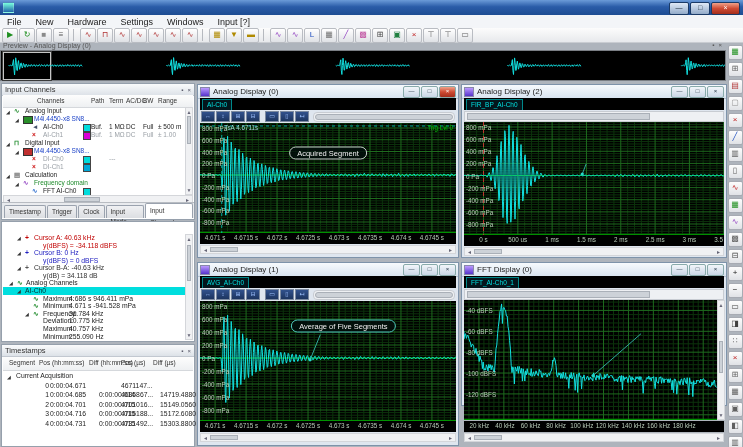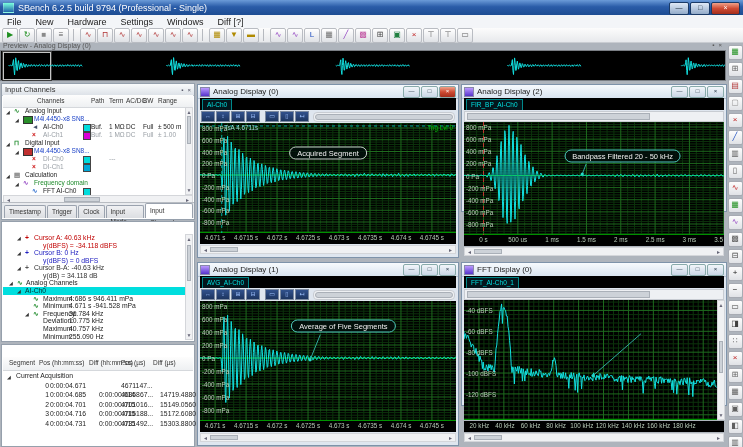--- a/index.html
+++ b/index.html
@@ -90,34 +90,33 @@
   .xtick{position:absolute;top:1px;transform:translateX(-50%);font-size:6.3px;color:#b8cbb8;white-space:nowrap;}
   .anno{position:absolute;transform:translate(-50%,-50%);background:rgba(2,14,12,.86);border:1px solid;
     border-radius:8px;color:#efefef;font-size:7.5px;padding:1px 7px;white-space:nowrap;z-index:5;}
   .plotlbl{position:absolute;font-size:6.3px;z-index:4;white-space:nowrap;}
 </style>
 </head>
 <body>
 
 <div class="titlebar">
   <span class="appicon"></span>
-  <span>SBench 6.2.5 build 9794 (Professional - Single)</span>
   <span class="winbtns">
     <span class="wbtn">—</span>
     <span class="wbtn">□</span>
     <span class="wbtn close">×</span>
   </span>
 </div>
 <div class="menubar" id="menubar">
     <span class="menuitem">File</span>
     <span class="menuitem">New</span>
     <span class="menuitem">Hardware</span>
     <span class="menuitem">Settings</span>
     <span class="menuitem">Windows</span>
-    <span class="menuitem">Diff [?]</span>
+    <span class="menuitem">Input [?]</span>
   </div>
 <div class="toolbar" id="maintoolbar">
     <span class="tbtn" style="color: rgb(31, 143, 31);">▶</span>
     <span class="tbtn" style="color: rgb(31, 143, 31);">↻</span>
     <span class="tbtn" style="color: rgb(138, 138, 138);">■</span>
     <span class="tbtn" style="color: rgb(85, 85, 85);">≡</span>
     <span class="tsep"></span>
     <span class="tbtn" style="color: rgb(176, 48, 48);">∿</span>
     <span class="tbtn" style="color: rgb(176, 48, 48);">⊓</span>
     <span class="tbtn" style="color: rgb(176, 48, 48);">∿</span>
@@ -357,20 +356,27 @@
       </div>
     </div>
   <div class="vscroll" id="info-vscroll" style="right:1px;top:12px;bottom:1px;">
       <i style="top: 1px;">▲</i>
       <i style="bottom: 1px;">▼</i>
       <div class="vthumb" style="top: 10px; height: 34px;"></div>
     </div>
 </div>
 
 <div class="panel" id="p-ts" style="left:1px;top:344px;width:194px;height:103px;">
+  <div class="phdr">
+    <span>Timestamps</span>
+    <span class="hicons">
+      <span>▪</span>
+      <span>×</span>
+    </span>
+  </div>
   <div class="colhdr" id="ts-cols" style="top:12px;height:13px;">
       <span style="left: 6px;">Segment</span>
       <span style="left: 36px;">Pos (hh:mm:ss)</span>
       <span style="left: 86px;">Diff (hh:mm:ss)</span>
       <span style="left: 118px;">Pos (µs)</span>
       <span style="left: 150px;">Diff (µs)</span>
     </div>
   <div class="tsrows" id="ts-rows">
       <div class="tsrow">
         <span class="exp" style="left: 4px; top: 2px;">◢</span>
@@ -704,21 +710,21 @@
       <div class="xtick" style="left: 78.5%;">4.674 s</div>
       <div class="xtick" style="left: 90.6%;">4.6745 s</div>
     </div>
   <div class="hscrollp hs-b" id="hs1" style="left:2px;right:2px;top:170px;">
       <span class="harrow" style="left: 2px;">◄</span>
       <span class="harrow" style="right: 2px;">►</span>
       <div class="hthumb" style="left: 9px; width: 26px;"></div>
     </div>
 </div>
 
-<div class="mdiwin" id="w2" style="left:461px;top:84px;width:266px;height:128px;">
+<div class="mdiwin" id="w2" style="left:461px;top:84px;width:266px;height:174px;">
   <div class="mdittl">
     <span class="mdico"></span>
     <span>Analog Display (2)</span>
     <span class="mdbtns">
       <span class="mbtn">—</span>
       <span class="mbtn">□</span>
       <span class="mbtn">×</span>
     </span>
   </div>
   <div class="tabstrip" style="top:13px;">
@@ -814,21 +820,20 @@
         <line x1="0" y1="77.74999999999996" x2="260" y2="77.74999999999996" stroke="#1e6b1e" stroke-width="1"></line>
         <line x1="0" y1="89.87499999999994" x2="260" y2="89.87499999999994" stroke="#1e6b1e" stroke-width="1"></line>
         <line x1="0" y1="101.99999999999993" x2="260" y2="101.99999999999993" stroke="#1e6b1e" stroke-width="1"></line>
         <line x1="0" y1="53.5" x2="260" y2="53.5" stroke="#00b300" stroke-width="1"></line>
         <line x1="0" y1="112.4" x2="260" y2="112.4" stroke="#00a000" stroke-width="1"></line>
         <path d="M0 53.5 L0.0 53.5 L0.6 53.3 L1.2 53.2 L1.8 53.4 L2.4 53.7 L3.0 53.9 L3.6 53.7 L4.2 53.4 L4.8 53.3 L5.4 53.2 L6.0 53.5 L6.6 53.7 L7.2 53.8 L7.8 53.6 L8.4 53.3 L9.0 53.2 L9.6 53.2 L10.2 53.6 L10.8 53.9 L11.4 53.8 L12.0 53.5 L12.6 53.3 L13.2 53.2 L13.8 53.4 L14.4 53.8 L15.0 53.9 L15.6 53.7 L16.2 53.4 L16.8 53.1 L17.4 53.1 L18.0 53.5 L18.6 53.6 L19.2 53.8 L19.8 53.6 L20.4 53.4 L21.0 53.2 L21.6 53.3 L22.2 53.9 L22.8 54.8 L23.4 54.9 L24.0 53.5 L24.6 51.5 L25.2 50.6 L25.8 52.4 L26.4 56.0 L27.0 58.6 L27.6 57.0 L28.2 51.3 L28.8 45.7 L29.4 45.9 L30.0 53.5 L30.6 63.5 L31.2 66.8 L31.8 58.4 L32.4 43.1 L33.0 33.7 L33.6 40.6 L34.2 60.9 L34.8 78.6 L35.4 76.8 L36.0 53.6 L36.6 26.5 L37.2 19.5 L37.8 41.7 L38.4 77.0 L39.0 95.6 L39.6 79.4 L40.2 39.5 L40.8 8.7 L41.4 14.3 L42.0 53.4 L42.6 93.9 L43.2 101.4 L43.8 69.2 L44.4 24.0 L45.0 3.3 L45.6 24.1 L46.2 68.7 L46.8 100.2 L47.4 92.9 L48.0 53.6 L48.6 15.4 L49.2 9.3 L49.8 39.3 L50.4 79.6 L51.0 97.1 L51.6 78.6 L52.2 40.8 L52.8 15.3 L53.4 21.9 L54.0 53.4 L54.6 82.9 L55.2 86.9 L55.8 64.0 L56.4 34.5 L57.0 22.5 L57.6 36.0 L58.2 62.2 L58.8 79.1 L59.4 74.3 L60.0 53.6 L60.6 34.9 L61.2 32.8 L61.8 47.1 L62.4 64.8 L63.0 71.7 L63.6 63.6 L64.2 48.6 L64.8 39.4 L65.4 42.2 L66.0 53.5 L66.6 63.2 L67.2 64.1 L67.8 56.7 L68.4 48.0 L69.0 44.8 L69.6 48.8 L70.2 55.8 L70.8 59.9 L71.4 58.5 L72.0 53.5 L72.6 49.4 L73.2 49.1 L73.8 52.2 L74.4 55.7 L75.0 56.9 L75.6 55.3 L76.2 52.6 L76.8 51.1 L77.4 51.7 L78.0 53.5 L78.6 54.9 L79.2 55.0 L79.8 53.9 L80.4 52.8 L81.0 52.4 L81.6 52.9 L82.2 53.8 L82.8 54.2 L83.4 54.0 L84.0 53.5 L84.6 53.1 L85.2 53.1 L85.8 53.4 L86.4 53.8 L87.0 54.1 L87.6 53.7 L88.2 53.4 L88.8 53.1 L89.4 53.2 L90.0 53.5 L90.6 53.9 L91.2 53.8 L91.8 53.6 L92.4 53.2 L93.0 53.1 L93.6 53.2 L94.2 53.6 L94.8 53.7 L95.4 53.7 L96.0 53.5 L96.6 53.1 L97.2 53.2 L97.8 53.4 L98.4 53.7 L99.0 53.8 L99.6 53.7 L100.2 53.4 L100.8 53.0 L101.4 53.3 L102.0 53.5 L102.6 53.9 L103.2 53.7 L103.8 53.7 L104.4 53.2 L105.0 53.2 L105.6 53.4 L106.2 53.6 L106.8 53.9 L107.4 53.7 L108.0 53.5 L108.6 53.2 L109.2 53.0 L109.8 53.3 L110.4 53.6 L111.0 53.8 L111.6 53.7 L112.2 53.4 L112.8 53.2 L113.4 53.0 L114.0 53.5 L114.6 53.8 L115.2 54.0 L115.8 53.6 L116.4 53.2 L117.0 53.1 L117.6 53.2 L118.2 53.6 L118.8 54.0 L119.4 53.7 L120.0 53.5 L120.6 53.3 L121.2 53.0 L121.8 53.4 L122.4 53.8 L123.0 53.9 L123.6 53.8 L124.2 53.4 L124.8 53.2 L125.4 53.2 L126.0 53.5 L126.6 53.8 L127.2 53.9 L127.8 53.7 L128.4 53.4 L129.0 53.3 L129.6 53.3 L130.2 53.6 L130.8 54.0 L131.4 53.7 L132.0 53.5 L132.6 53.1 L133.2 53.0 L133.8 53.4 L134.4 53.8 L135.0 54.0 L135.6 53.6 L136.2 53.4 L136.8 53.2 L137.4 53.1 L138.0 53.5 L138.6 53.7 L139.2 53.7 L139.8 53.6 L140.4 53.2 L141.0 52.9 L141.6 53.2 L142.2 53.6 L142.8 54.0 L143.4 53.9 L144.0 53.5 L144.6 53.2 L145.2 53.1 L145.8 53.4 L146.4 53.8 L147.0 53.7 L147.6 53.8 L148.2 53.4 L148.8 52.9 L149.4 53.1 L150.0 53.5 L150.6 54.0 L151.2 54.7 L151.8 53.8 L152.4 53.0 L153.0 52.5 L153.6 52.7 L154.2 53.8 L154.8 54.3 L155.4 53.9 L156.0 53.5 L156.6 52.4 L157.2 52.6 L157.8 53.2 L158.4 54.3 L159.0 54.7 L159.6 54.3 L160.2 53.1 L160.8 52.7 L161.4 52.8 L162.0 53.5 L162.6 53.8 L163.2 54.2 L163.8 53.8 L164.4 53.2 L165.0 52.9 L165.6 53.2 L166.2 53.9 L166.8 54.0 L167.4 54.1 L168.0 53.5 L168.6 52.4 L169.2 52.8 L169.8 53.0 L170.4 54.4 L171.0 54.8 L171.6 54.2 L172.2 53.2 L172.8 52.8 L173.4 52.7 L174.0 53.5 L174.6 54.5 L175.2 54.8 L175.8 53.7 L176.4 52.7 L177.0 52.9 L177.6 53.2 L178.2 53.8 L178.8 53.9 L179.4 54.5 L180.0 53.5 L180.6 52.8 L181.2 52.9 L181.8 53.2 L182.4 54.0 L183.0 54.4 L183.6 53.8 L184.2 53.1 L184.8 52.8 L185.4 53.2 L186.0 53.5 L186.6 54.0 L187.2 54.1 L187.8 53.9 L188.4 53.2 L189.0 52.9 L189.6 52.7 L190.2 53.6 L190.8 54.1 L191.4 54.7 L192.0 53.5 L192.6 53.1 L193.2 52.1 L193.8 53.1 L194.4 54.3 L195.0 54.0 L195.6 54.4 L196.2 53.3 L196.8 53.1 L197.4 52.9 L198.0 53.5 L198.6 54.7 L199.2 53.9 L199.8 53.8 L200.4 53.2 L201.0 53.0 L201.6 52.8 L202.2 53.6 L202.8 54.6 L203.4 54.2 L204.0 53.5 L204.6 52.7 L205.2 53.1 L205.8 53.2 L206.4 53.7 L207.0 54.3 L207.6 53.9 L208.2 53.4 L208.8 52.7 L209.4 52.9 L210.0 53.5 L210.6 53.9 L211.2 54.3 L211.8 53.8 L212.4 53.0 L213.0 52.8 L213.6 53.2 L214.2 53.6 L214.8 54.5 L215.4 53.9 L216.0 53.5 L216.6 52.8 L217.2 52.8 L217.8 53.2 L218.4 53.7 L219.0 54.2 L219.6 53.8 L220.2 53.3 L220.8 52.5 L221.4 52.6 L222.0 53.5 L222.6 54.0 L223.2 53.8 L223.8 53.8 L224.4 53.1 L225.0 52.9 L225.6 53.2 L226.2 53.8 L226.8 54.0 L227.4 54.3 L228.0 53.5 L228.6 53.1 L229.2 53.0 L229.8 53.4 L230.4 53.7 L231.0 54.1 L231.6 53.8 L232.2 53.3 L232.8 53.1 L233.4 53.2 L234.0 53.5 L234.6 54.4 L235.2 54.1 L235.8 53.6 L236.4 53.3 L237.0 52.4 L237.6 53.3 L238.2 53.6 L238.8 54.3 L239.4 53.9 L240.0 53.5 L240.6 52.6 L241.2 53.1 L241.8 53.3 L242.4 53.8 L243.0 54.2 L243.6 54.0 L244.2 53.3 L244.8 52.6 L245.4 52.9 L246.0 53.5 L246.6 54.2 L247.2 54.4 L247.8 53.7 L248.4 53.1 L249.0 53.1 L249.6 52.9 L250.2 53.8 L250.8 54.3 L251.4 54.1 L252.0 53.5 L252.6 53.0 L253.2 52.6 L253.8 53.3 L254.4 54.0 L255.0 54.2 L255.6 53.8 L256.2 53.2 L256.8 52.7 L257.4 52.6 L258.0 53.5 L258.6 53.9 L259.2 54.0 L259.8 53.8" fill="none" stroke="#12e0e0" stroke-width="1"></path>
         <line x1="19.5" y1="0" x2="19.5" y2="113" stroke="#d03030" stroke-width="0.9" stroke-dasharray="4,3"></line>
         <line x1="122.19999999999999" y1="41.81" x2="118.3" y2="51.980000000000004" stroke="#2fa89e" stroke-width="1"></line>
         <circle cx="118.3" cy="51.980000000000004" r="1.6" fill="#25d6c8"></circle>
       </svg>
-      <div class="anno" style="left: 61%; top: 30%; border-color: rgb(79, 200, 190);">Bandpass Filtered 20 - 50 kHz</div>
       <div class="ytick" style="top: 5px;">800 mPa</div>
       <div class="ytick" style="top: 17.125px;">600 mPa</div>
       <div class="ytick" style="top: 29.25px;">400 mPa</div>
       <div class="ytick" style="top: 41.375px;">200 mPa</div>
       <div class="ytick" style="top: 53.5px;">0 Pa</div>
       <div class="ytick" style="top: 65.625px;">-200 mPa</div>
       <div class="ytick" style="top: 77.75px;">-400 mPa</div>
       <div class="ytick" style="top: 89.875px;">-600 mPa</div>
       <div class="ytick" style="top: 102px;">-800 mPa</div>
     </div>

